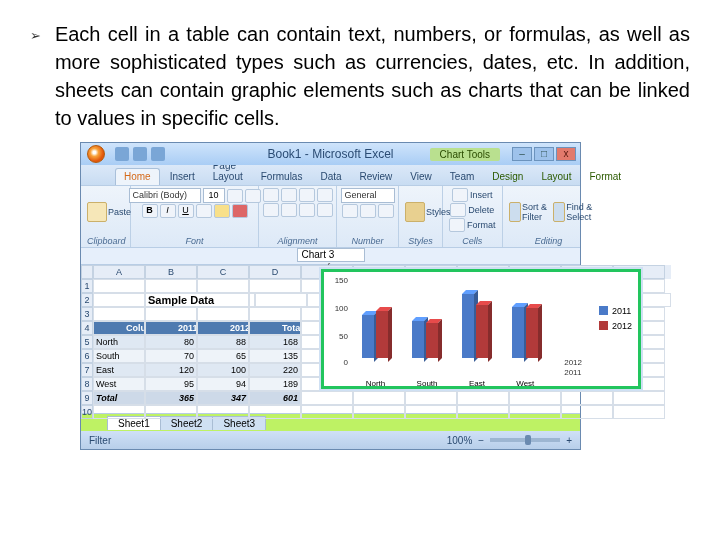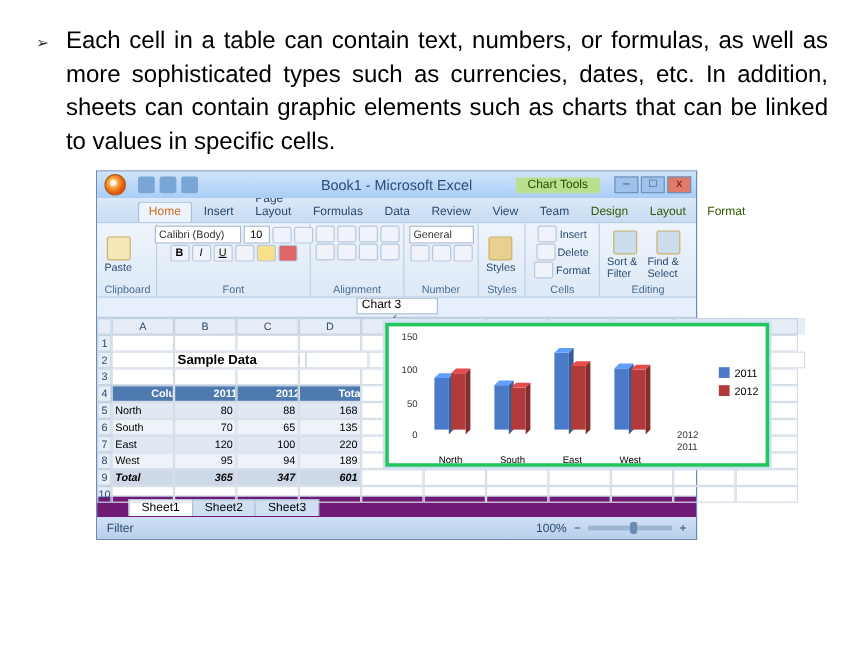--- a/index.html
+++ b/index.html
@@ -18,23 +18,23 @@
   .chart-tools { position: absolute; right: 80px; background: #b9e08f; color: #2b4c00; font-size: 10px; padding: 1px 10px; border-radius: 2px; }
   .winbtns { position: absolute; right: 4px; display: flex; gap: 2px; }
   .winbtns div { width: 20px; height: 14px; background: #9ec2eb; border:1px solid #6c93bd; text-align: center; line-height: 12px; font-size: 10px; color:#355; }
   .winbtns .close { background: #e27a6c; color:#5a1a10; }
   .ribbon-tabs { height: 20px; background: linear-gradient(#dbe8f8,#c8dcf2); display: flex; align-items: flex-end; padding-left: 34px; gap: 2px; font-size: 10px; color: #2a4a70; }
   .ribbon-tabs .tab { padding: 2px 8px 3px; cursor: pointer; }
   .ribbon-tabs .tab.active { background: #eef4fb; border: 1px solid #a9c0da; border-bottom: none; border-radius: 3px 3px 0 0; color: #d46a1a; }
   .ribbon-tabs .ctab { color: #2b5a00; }
   .ribbon { height: 62px; background: linear-gradient(#eef4fb,#dde9f7); border-top:1px solid #b8cde5; display:flex; }
   .group { border-right:1px solid #bcd0e6; padding: 2px 6px 0; display:flex; flex-direction:column; justify-content:space-between; }
-  .group-label { font-size: 9px; color:#4a6b92; text-align:center; padding-bottom:1px; }
+  .group-label { font-size: 9px; color:#4a6b92; text-align:center; padding-bottom:1px;font-style:italic; }
   .group-body { display:flex; align-items:center; gap:3px; flex:1; }
-  .big-btn { display:flex; flex-direction:column; align-items:center; font-size:9px; color:#2a4a70; gap:1px;}
+  .big-btn { display:flex; flex-direction:row; align-items:center; font-size:9px; color:#2a4a70; gap:1px;}
   .big-btn .ic { width:20px; height:20px; background:#f6e7b8; border:1px solid #cbb06a; border-radius:2px;}
   .mini { width:16px; height:14px; background:#f0f4fa; border:1px solid #b5c8dd; border-radius:2px; }
   .font-box { width:72px; height:15px; background:#fff; border:1px solid #a9bdd4; font-size:9px; padding:0 3px; line-height:13px; color:#333;}
   .size-box { width:22px; height:15px; background:#fff; border:1px solid #a9bdd4; font-size:9px; text-align:center; line-height:13px;}
   .col { display:flex; flex-direction:column; gap:1px;}
   .row { display:flex; gap:2px;align-items:center;}
   .formula-bar { height:18px; background:#e6effb; border-top:1px solid #b8cde5; border-bottom:1px solid #b8cde5; display:flex; align-items:center;flex-direction:column;}
   .name-box { width:68px; height:14px; margin:0 4px; background:#fff; border:1px solid #a9bdd4; font-size:10px; padding:0 4px; line-height:12px;}
   .fx { font-style:italic; color:#666; font-size:10px; padding:0 6px;}
   .fbar-input { flex:1; height:14px; background:#fff; border:1px solid #a9bdd4; margin-right:6px;}
@@ -65,21 +65,21 @@
   .bar.s2011{background:#4a7ac8;}
   .bar.s2012{background:#b23a3a;}
   .bar::before{content:""; position:absolute; top:-4px; left:0; width:100%; height:4px; background:inherit; filter:brightness(1.3); transform:skewX(-45deg) translateX(2px);}
   .bar::after{content:""; position:absolute; top:-4px; right:-4px; width:4px; height:calc(100% + 4px); background:inherit; filter:brightness(0.75); transform:skewY(-45deg) translateY(2px);}
   .xcat{position:absolute; bottom:-2px; left:26px; width:200px; display:flex; justify-content:space-around; font-size:8px;}
   .legend{position:absolute; right:6px; top:30px; font-size:9px;}
   .legend div{display:flex; align-items:center; gap:4px; margin:2px 0;}
   .lg-sw{width:9px;height:9px;}
   .depth-lbl{position:absolute; right:56px; bottom:8px; font-size:8px; color:#333;}
   .depth-lbl div{line-height:10px;}
-  .sheet-tabs{height:18px; background:#701a75; display:flex; align-items:center; padding-left:26px; font-size:10px; border-top:1px solid #b8cde5;}
+  .sheet-tabs{height:18px; background:#bef264; display:flex; align-items:center; padding-left:26px; font-size:10px; border-top:1px solid #b8cde5;}
   .sheet-tabs .stab{padding:1px 10px; background:#fff; border:1px solid #a9bdd4; border-bottom:none; margin-right:-1px;}
   .sheet-tabs .stab.inactive{background:#cfe0f3;}
   .status-bar{height:18px; background:linear-gradient(#cfe0f6,#b8cfea); display:flex; align-items:center; justify-content:space-between; padding:0 8px; font-size:10px; color:#2a4a70;}
   .zoom{display:flex; align-items:center; gap:6px;}
   .slider{width:70px;height:4px;background:#9db6d2; position:relative;}
   .slider::after{content:"";position:absolute;left:50%;top:-3px;width:6px;height:10px;background:#6a8ab0;border-radius:2px;}
 </style>
 </head>
 <body>
 

